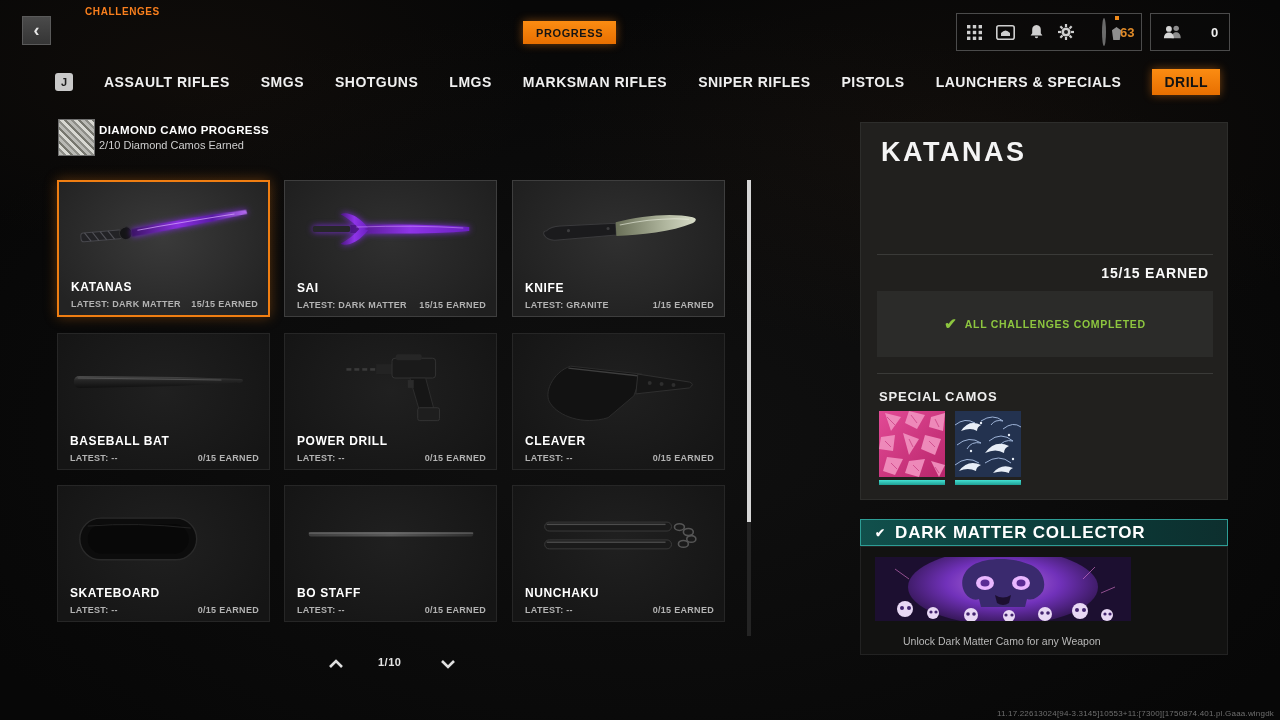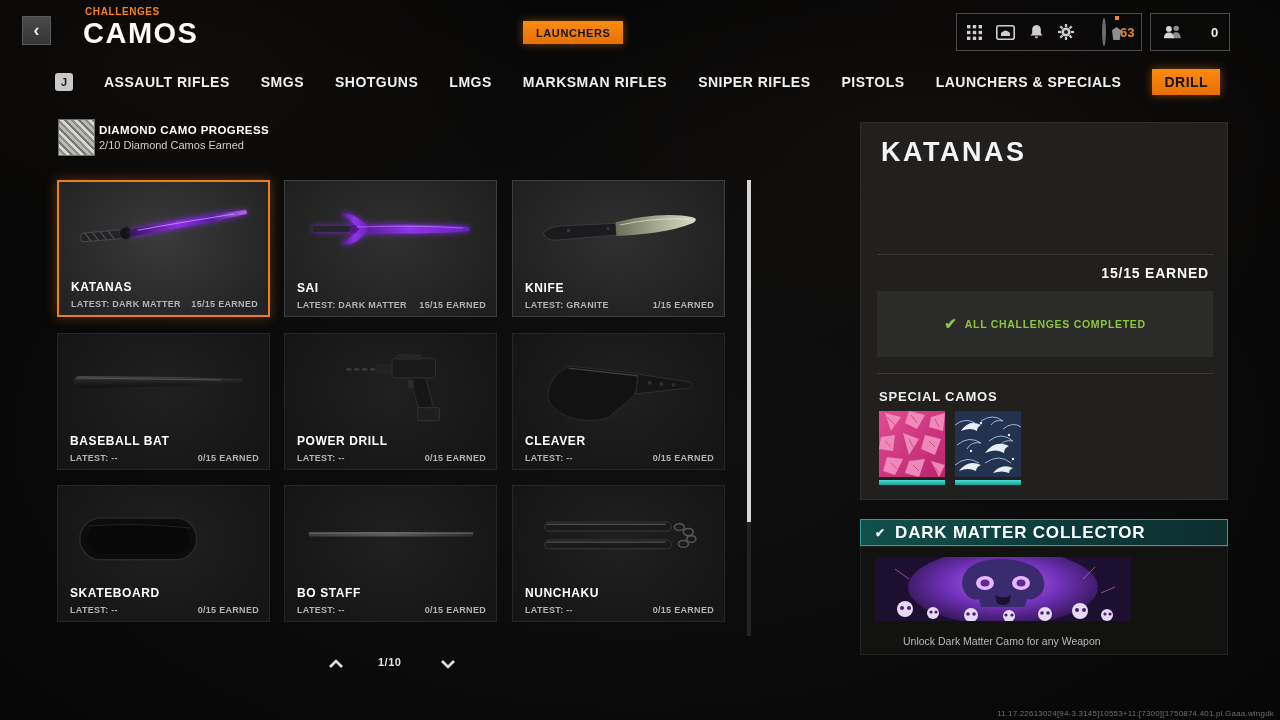--- a/index.html
+++ b/index.html
@@ -106,23 +106,22 @@
 </style>
 </head>
 <body>
 
 <div id="app">
 
   <div class="abs back-btn">
     <span>‹</span>
   </div>
   <div class="abs eyebrow">CHALLENGES</div>
-  <div class="abs page-title">CAMOS</div>
-
-  <div class="abs top-tab active">LAUNCHERS</div>
+
+  <div class="abs top-tab active">PROGRESS</div>
 
   <div class="abs hud-box" id="hud-box-1">
     <span class="hud-ico">
       <svg width="15" height="15" viewBox="0 0 15 15">
           <g fill="#cfcfcf">
             <rect x="0" y="0" width="3.4" height="3.4"></rect>
             <rect x="5.8" y="0" width="3.4" height="3.4"></rect>
             <rect x="11.6" y="0" width="3.4" height="3.4"></rect>
             <rect x="0" y="5.8" width="3.4" height="3.4"></rect>
             <rect x="5.8" y="5.8" width="3.4" height="3.4"></rect>

